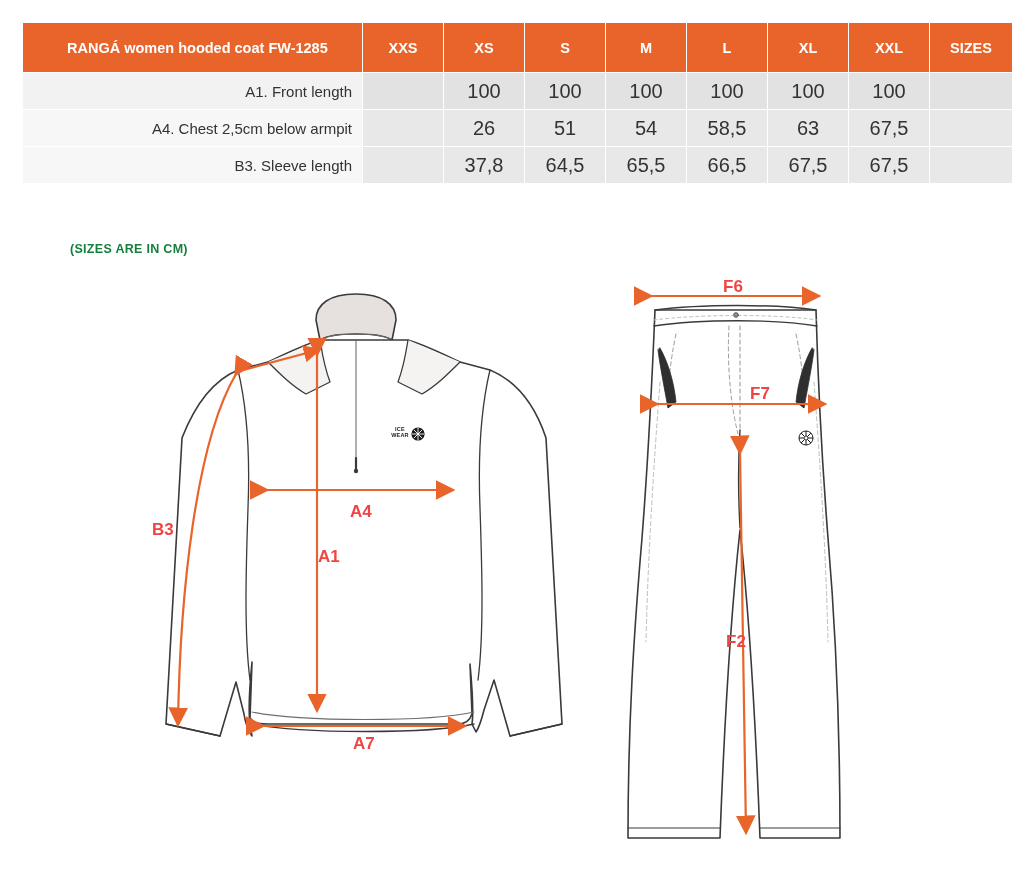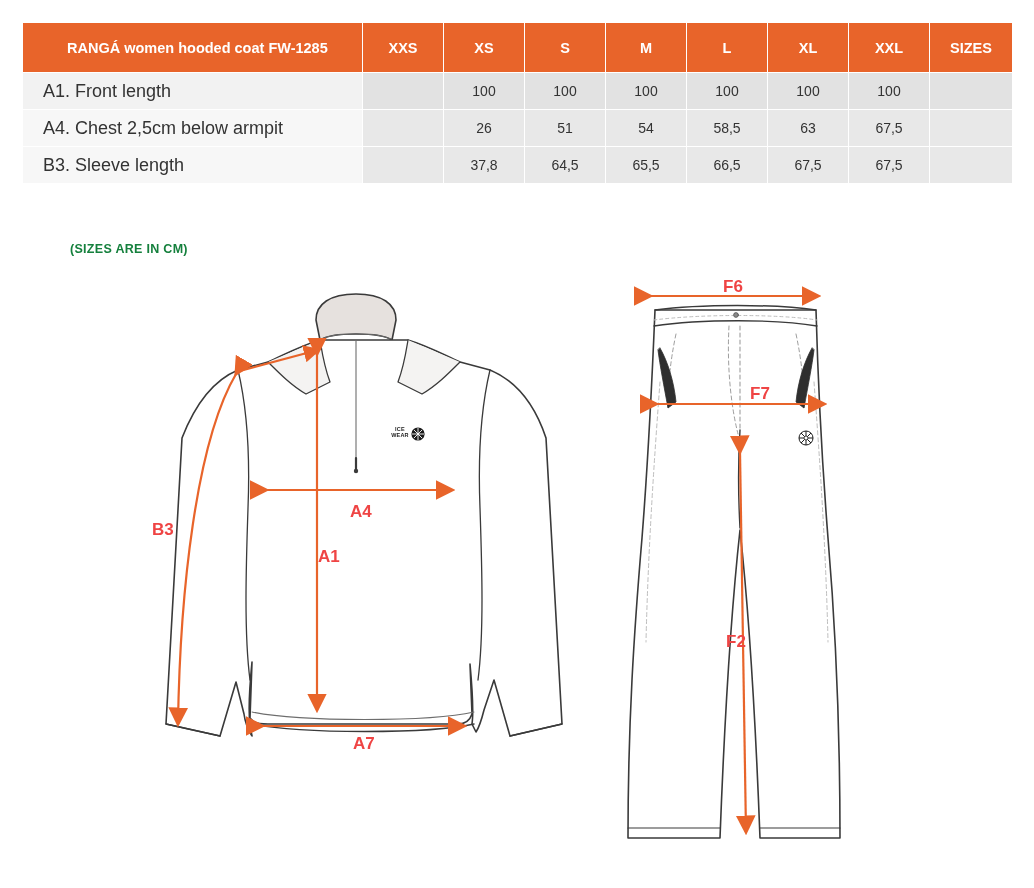--- a/index.html
+++ b/index.html
@@ -27,44 +27,44 @@
   table.size-table {
     border-collapse: collapse;
     width: 990px;
     table-layout: fixed;
   }
   table.size-table th,
   table.size-table td {
     border: 1px solid #ffffff;
     height: 37px;
     padding: 0 10px;
-    font-size: 14px;
+    font-size: 20px;
     color: #333333;
     text-align: center;
     vertical-align: middle;
     white-space: nowrap;
   }
   table.size-table thead th {
     background: #e8642a;
     color: #ffffff;
     font-weight: bold;
     font-size: 14.5px;
     height: 50px;
   }
   table.size-table thead th.label-head {
     text-align: left;
     padding-left: 44px;
     font-weight: bold;
   }
   table.size-table tbody td.row-label {
-    text-align: left;
+    text-align: right;
     padding-left: 20px;
     background: #f2f2f2;
     color: #333;
-    font-size: 18px;
+    font-size: 15px;
   }
   table.size-table tbody td.val {
     background: #e2e2e2;
     color: #333;
   }
   table.size-table tbody td.val.empty { background: #e2e2e2; }
   table.size-table tbody tr.alt td.row-label { background: #f7f7f7; }
   table.size-table tbody tr.alt td.val { background: #e8e8e8; }
 
   .units-note {

